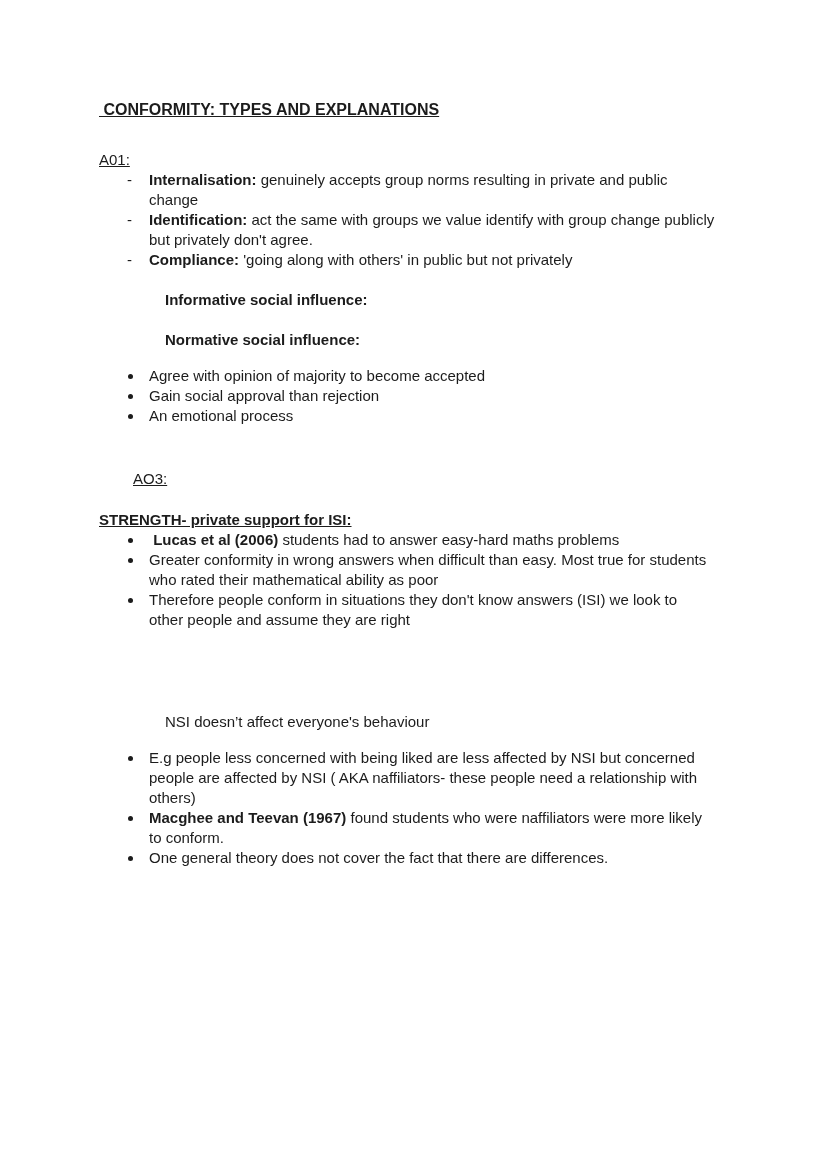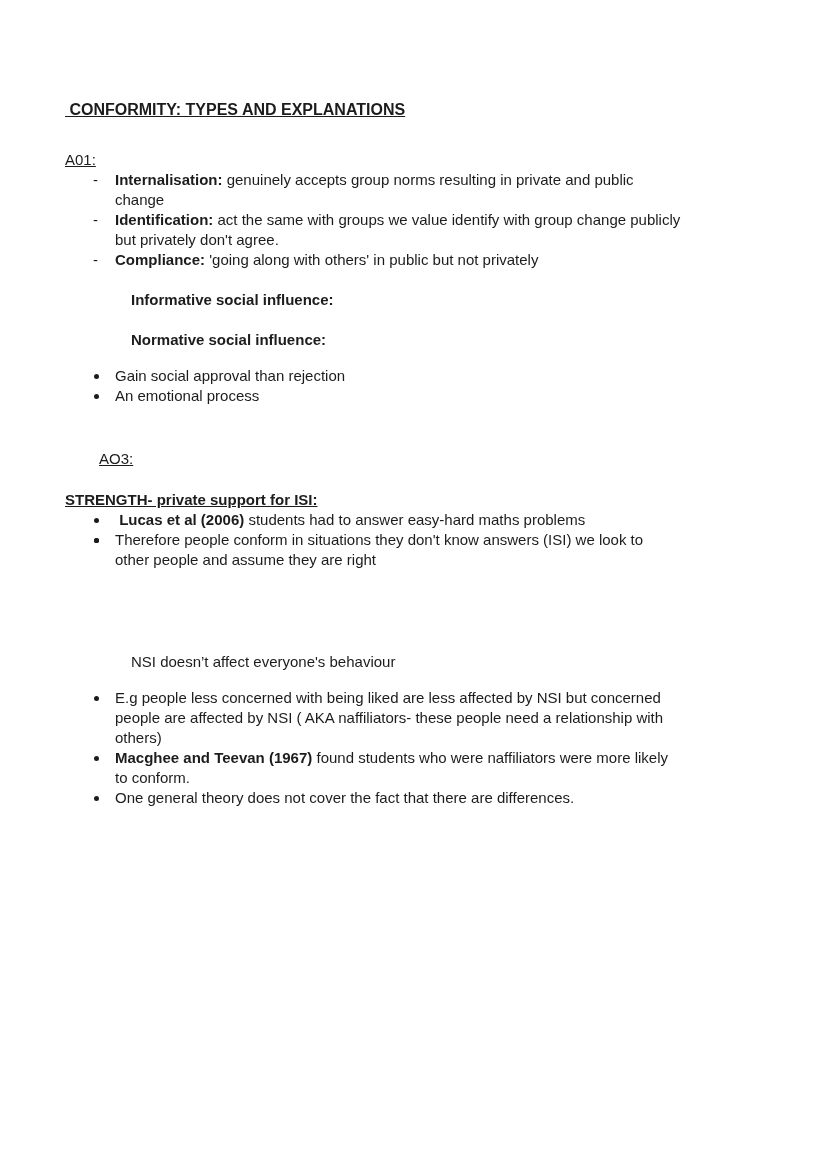--- a/index.html
+++ b/index.html
@@ -6,21 +6,21 @@
   html, body { margin: 0; padding: 0; background: #ffffff; }
   .page {
     position: relative;
     width: 828px;
     height: 1169px;
     background: #ffffff;
     color: #1c1c1c;
     font-family: "Liberation Sans", sans-serif;
     font-size: 15px;
     line-height: 20px;
-    padding: 100px 99px 0 65px;
+    padding: 100px 99px 0 99px;
     overflow: hidden;
   }
   .title {
     margin: 0;
     font-size: 16px;
     line-height: 20px;
     font-weight: 700;
     text-decoration: underline;
     white-space: pre;
   }
@@ -68,30 +68,32 @@
 change</span></div>
     <div class="li"><span class="dash">-</span><span class="t bold">Identification:</span><span class="t"> act the same with groups we value identify with group change publicly
 but privately don't agree.</span></div>
     <div class="li"><span class="dash">-</span><span class="t bold">Compliance:</span><span class="t"> 'going along with others' in public but not privately</span></div>
   </div>
 
   <p class="indent bold mt20">Informative social influence:</p>
 
   <p class="indent bold mt20">Normative social influence:</p>
   <div>
+    <div class="li"><span class="dot"></span><span class="t">Agree with opinion of majority to become accepted</span></div>
     <div class="li"><span class="dot"></span><span class="t">Gain social approval than rejection</span></div>
     <div class="li"><span class="dot"></span><span class="t">An emotional process</span></div>
   </div>
 
   <h2 class="h mt43">AO3:</h2>
 
   <h3 class="bold-u mt21">STRENGTH- private support for ISI:</h3>
   <div>
     <div class="li"><span class="dot"></span><span class="t bold"> Lucas et al (2006)</span><span class="t"> students had to answer easy-hard maths problems</span></div>
-    <div class="li"><span class="dot"></span></div>
+    <div class="li"><span class="dot"></span><span class="t">Greater conformity in wrong answers when difficult than easy. Most true for students
+who rated their mathematical ability as poor</span></div>
     <div class="li"><span class="dot"></span><span class="t">Therefore people conform in situations they don't know answers (ISI) we look to
 other people and assume they are right</span></div>
   </div>
 
   <p class="indent mt82">NSI doesn’t affect everyone's behaviour</p>
   <div>
     <div class="li"><span class="dot"></span><span class="t">E.g people less concerned with being liked are less affected by NSI but concerned
 people are affected by NSI ( AKA naffiliators- these people need a relationship with
 others)</span></div>
     <div class="li"><span class="dot"></span><span class="t bold">Macghee and Teevan (1967)</span><span class="t"> found students who were naffiliators were more likely

